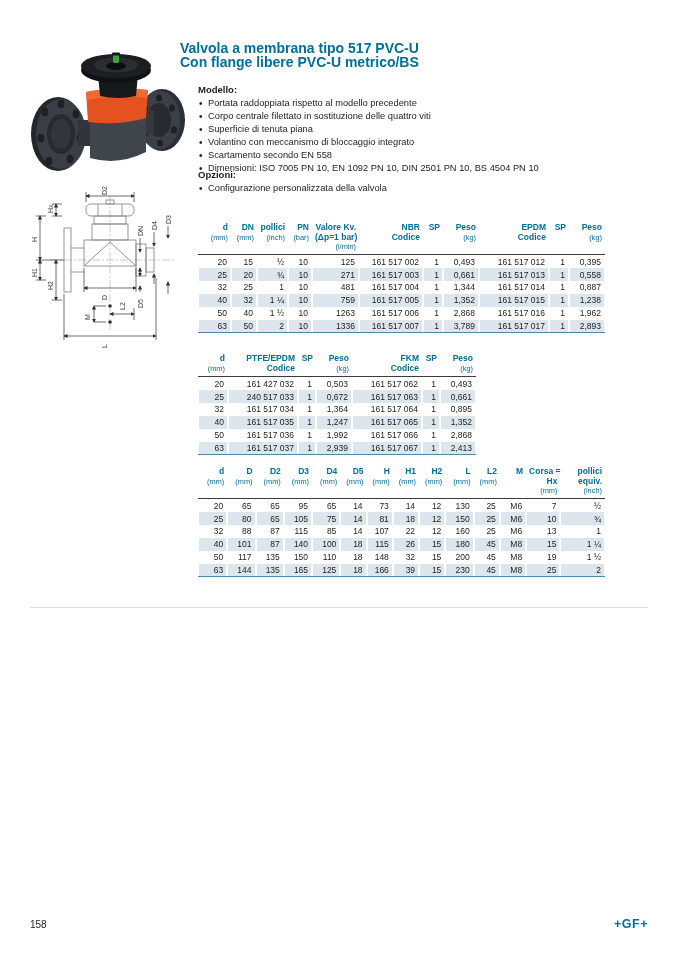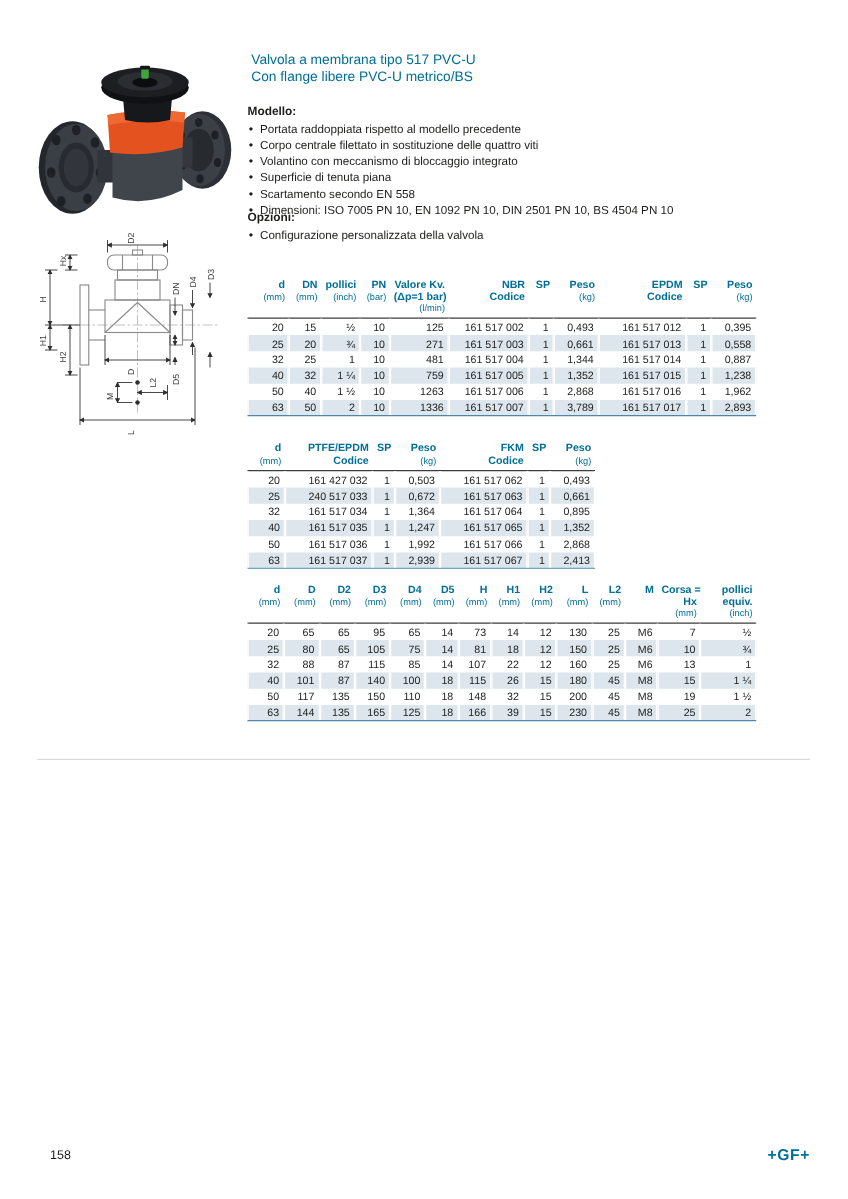--- a/index.html
+++ b/index.html
@@ -6,21 +6,21 @@
   body{
     width:678px;height:959px;position:relative;background:#ffffff;
     font-family:"Liberation Sans",sans-serif;color:#1d1d1b;overflow:hidden;
   }
 
   
   .photo-box{position:absolute;left:28px;top:46px;width:160px;height:132px;}
   .drawing-box{position:absolute;left:20px;top:182px;width:172px;height:170px;}
 
   
-  .title{position:absolute;left:201px;top:42px;font-size:11px;font-weight:normal;
+  .title{position:absolute;left:180px;top:42px;font-size:14px;font-weight:bold;
          color:#006e96;line-height:13.5px;}
   .sec-head{position:absolute;left:198px;font-size:9.5px;font-weight:bold;color:#1d1d1b;}
   ul.bullets{position:absolute;left:198px;margin:0;padding:0;list-style:none;
              font-size:9.3px;line-height:13px;color:#1d1d1b;width:440px;}
   ul.bullets li{position:relative;padding-left:10px;}
   ul.bullets li::before{content:"\2022";position:absolute;left:1px;top:-0.5px;font-size:10px;}
 
   
   table.gf{position:absolute;border-collapse:separate;border-spacing:0;table-layout:fixed;
            font-size:8.5px;border-bottom:1.5px solid #4d87aa;}
@@ -32,21 +32,21 @@
               border-left:1.5px solid #fff;border-right:1.5px solid #fff;}
   table.gf tr.shade td{background:#dce6ec;}
   table.gf td.code{font-weight:normal;}
 
   #table1{left:198px;top:222px;width:407px;}
   #table2{left:198px;top:353px;width:278px;}
   #table3{left:198px;top:466px;width:407px;}
 
   .divider{position:absolute;left:30px;top:607px;width:618px;height:1px;background:#d9d9d9;}
 
-  .page-number{position:absolute;left:40px;top:919px;font-size:10px;color:#1d1d1b;}
+  .page-number{position:absolute;left:30px;top:919px;font-size:10px;color:#1d1d1b;}
   .gf-logo{position:absolute;right:30px;top:917px;font-size:12.5px;font-weight:bold;
            color:#006e96;letter-spacing:0.5px;}
 
   svg text.dim{font-family:"Liberation Sans",sans-serif;font-size:7px;fill:#3c3c3b;}
 </style>
 </head>
 <body>
 
 <div class="photo-box">
   <svg width="160" height="132" viewBox="0 0 160 132">
@@ -184,22 +184,22 @@
 
 <div class="title">
   <div>Valvola a membrana tipo 517 PVC-U</div>
   <div>Con flange libere PVC-U metrico/BS</div>
 </div>
 
 <div class="sec-head" style="top:84px;">Modello:</div>
 <ul class="bullets" style="top:97px;">
     <li>Portata raddoppiata rispetto al modello precedente</li>
     <li>Corpo centrale filettato in sostituzione delle quattro viti</li>
+    <li>Superficie di tenuta piana</li>
     <li>Volantino con meccanismo di bloccaggio integrato</li>
-    <li>Superficie di tenuta piana</li>
     <li>Scartamento secondo EN 558</li>
     <li>Dimensioni: ISO 7005 PN 10, EN 1092 PN 10, DIN 2501 PN 10, BS 4504 PN 10</li>
   </ul>
 
 <div class="sec-head" style="top:169px;text-align:right;">Opzioni:</div>
 <ul class="bullets" style="top:182px;">
     <li>Configurazione personalizzata della valvola</li>
   </ul>
 
 <table class="gf" id="table1">

